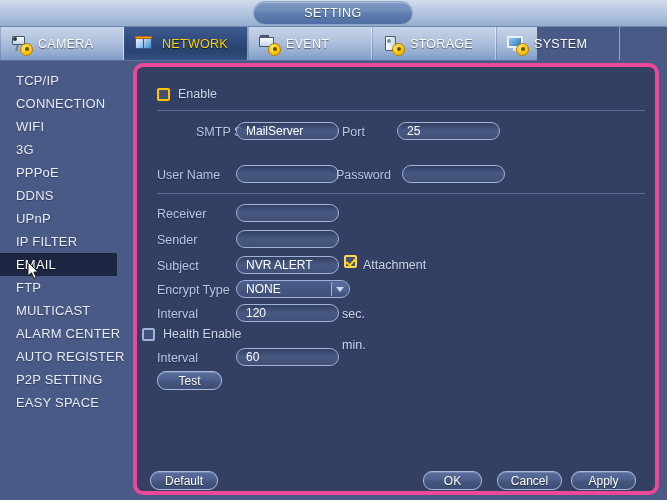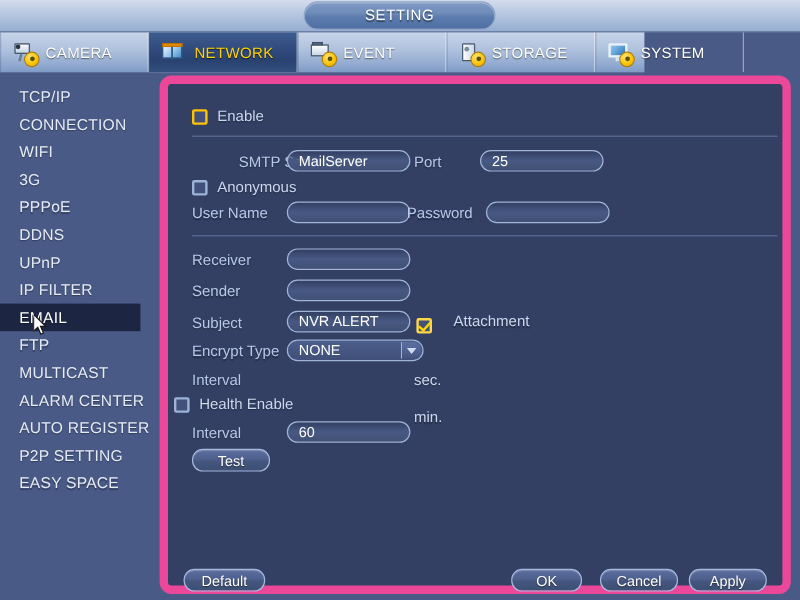--- a/index.html
+++ b/index.html
@@ -136,21 +136,21 @@
     z-index: 50;
   }
 
   
   #content {
     position: absolute;
     left: 133px; top: 63px;
     width: 526px; height: 432px;
     background: #333f63;
     border-radius: 10px 10px 10px 10px;
-    border: 7px solid #ec4899;
+    border: 4px solid #ec4899;
   }
 
   .sep {
     position: absolute;
     height: 1px;
     background: #5d6d99;
     left: 20px; width: 488px;
   }
 
   .row { position: absolute; height: 20px; }
@@ -337,24 +337,20 @@
   <div class="abs row" style="left:20px; top:55px;margin-left:39px;">
     <span class="flabel">SMTP Server</span>
   </div>
   <div class="abs finput" style="left:99px; top:55px; width:103px;" placeholder="">MailServer</div>
 
   <div class="abs row" style="left:205px; top:55px;">
     <span class="flabel">Port</span>
   </div>
   <div class="abs finput" style="left:260px; top:55px; width:103px;">25</div>
 
-  <div class="abs" style="left:20px; top:76px; display:flex; align-items:center; gap:8px;">
-    <span class="fcheck"></span>
-    <span class="flabel white">Anonymous</span>
-  </div>
 
   <div class="abs row" style="left:20px; top:98px;">
     <span class="flabel">User Name</span>
   </div>
   <div class="abs finput" style="left:99px; top:98px; width:103px;"></div>
 
   <div class="abs row" style="left:199px; top:98px;">
     <span class="flabel">Password</span>
   </div>
   <div class="abs finput" style="left:265px; top:98px; width:103px;"></div>
@@ -369,38 +365,39 @@
   <div class="abs row" style="left:20px; top:163px;">
     <span class="flabel">Sender</span>
   </div>
   <div class="abs finput" style="left:99px; top:163px; width:103px;"></div>
 
   <div class="abs row" style="left:20px; top:189px;">
     <span class="flabel">Subject</span>
   </div>
   <div class="abs finput" style="left:99px; top:189px; width:103px;">NVR ALERT</div>
 
-  <div class="abs" style="left:207px; top:188px; display:flex; align-items:flex-end; gap:18px;">
+  <div class="abs" style="left:207px; top:188px; display:flex; align-items:flex-start; gap:6px;">
     <span class="fcheck checked"></span>
     <span class="flabel white">Attachment</span>
   </div>
 
   <div class="abs row" style="left:20px; top:213px;">
     <span class="flabel">Encrypt Type</span>
   </div>
   <div class="abs fselect" style="left:99px; top:213px; width:114px;">
     <span>NONE</span>
     <span class="arrowbox">
         <i></i>
       </span>
   </div>
 
   <div class="abs row" style="left:20px; top:237px;">
     <span class="flabel">Interval</span>
   </div>
+  <div class="abs finput" style="left:99px; top:237px; width:103px;">120</div>
   <div class="abs row" style="left:205px; top:237px;">
     <span class="flabel white">sec.</span>
   </div>
 
   <div class="abs" style="left:5px; top:257px; display:flex; align-items:center; gap:8px;">
     <span class="fcheck"></span>
     <span class="flabel white">Health Enable</span>
   </div>
 
   <div class="abs row" style="left:20px; top:281px;">

